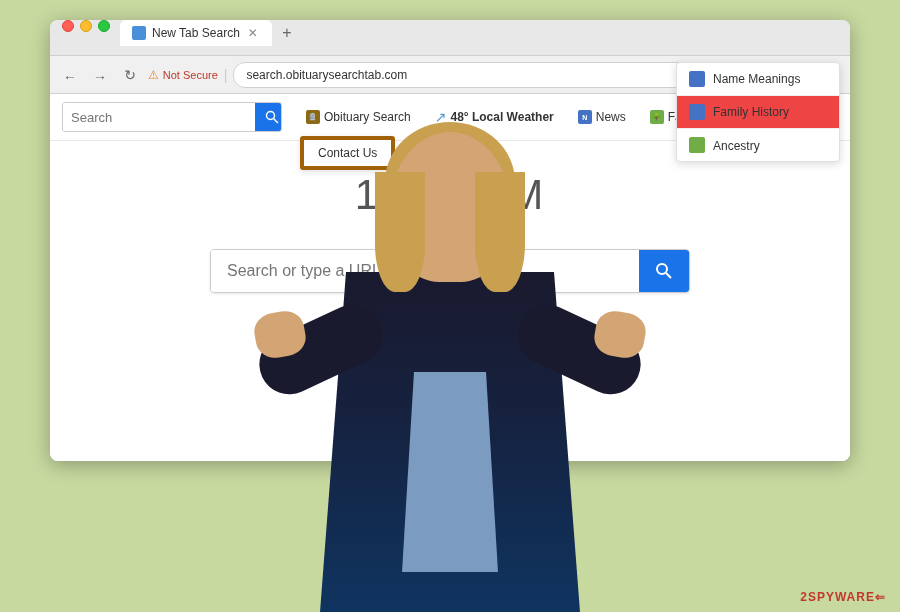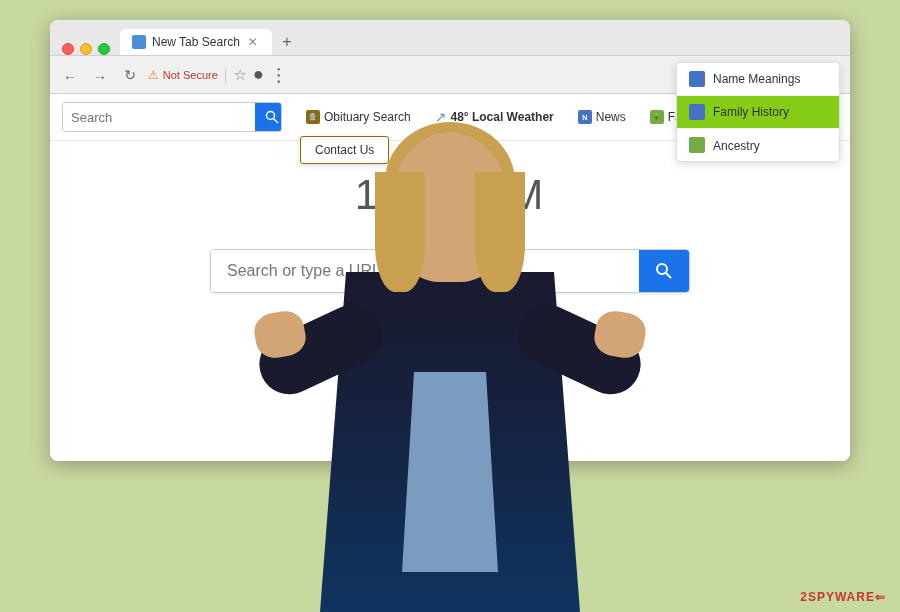--- a/index.html
+++ b/index.html
@@ -23,21 +23,21 @@
       box-shadow: 0 4px 20px rgba(0,0,0,0.3);
       z-index: 5;
       overflow: hidden;
     }
 
     
     .title-bar {
       background: #e8e8e8;
       height: 36px;
       display: flex;
-      align-items: flex-end;
+      align-items: flex-start;
       padding: 0 12px;
       border-bottom: 1px solid #d0d0d0;
     }
 
     .traffic-lights {
       display: flex;
       gap: 6px;
       align-items: center;
     }
 
@@ -269,21 +269,21 @@
     }
     .di-blue { background: #4472C4; }
     .di-green { background: #70AD47; }
 
     
     .contact-dropdown {
       position: absolute;
       left: 0;
       top: 30px;
       background: #fff;
-      border: 1px solid #a16207;
+      border: 4px solid #a16207;
       border-radius: 3px;
       box-shadow: 0 2px 6px rgba(0,0,0,0.12);
       padding: 6px 14px;
       font-size: 12px;
       color: #333;
       z-index: 30;
       white-space: nowrap;
     }
 
     
@@ -408,20 +408,23 @@
 
   <div class="address-bar-row">
     <div class="nav-btn">←</div>
     <div class="nav-btn">→</div>
     <div class="nav-btn">↻</div>
     <div class="not-secure">
       <span class="warning-icon">⚠</span>
       <span>Not Secure</span>
     </div>
     <span style="color:#ccc; font-size:14px;">|</span>
+    <div class="address-text">
+      <span>search.obituarysearchtab.com</span>
+    </div>
     <div class="toolbar-right">
       <span style="font-size:15px; color:#888;">☆</span>
       <span style="font-size:18px; color:#555;">●</span>
       <span style="font-size:18px; color:#555;">⋮</span>
     </div>
   </div>
 
   <div class="site-toolbar">
     <div class="search-box-small">
       <input class="search-input-small" type="text" placeholder="Search" style="">
@@ -463,21 +466,21 @@
     <div class="menu-btn">
       <span>☰</span>
       <span>Menu</span>
     </div>
 
     <div class="dropdown-menu">
       <div class="dropdown-item">
         <span class="dropdown-item-icon di-blue"></span>
         <span>Name Meanings</span>
       </div>
-      <div class="dropdown-item" style="background:#84cc16;">
+      <div class="dropdown-item" style="background:#ef4444;">
         <span class="dropdown-item-icon di-blue"></span>
         <span>Family History</span>
       </div>
       <div class="dropdown-item">
         <span class="dropdown-item-icon di-green"></span>
         <span>Ancestry</span>
       </div>
     </div>
   </div>
 

